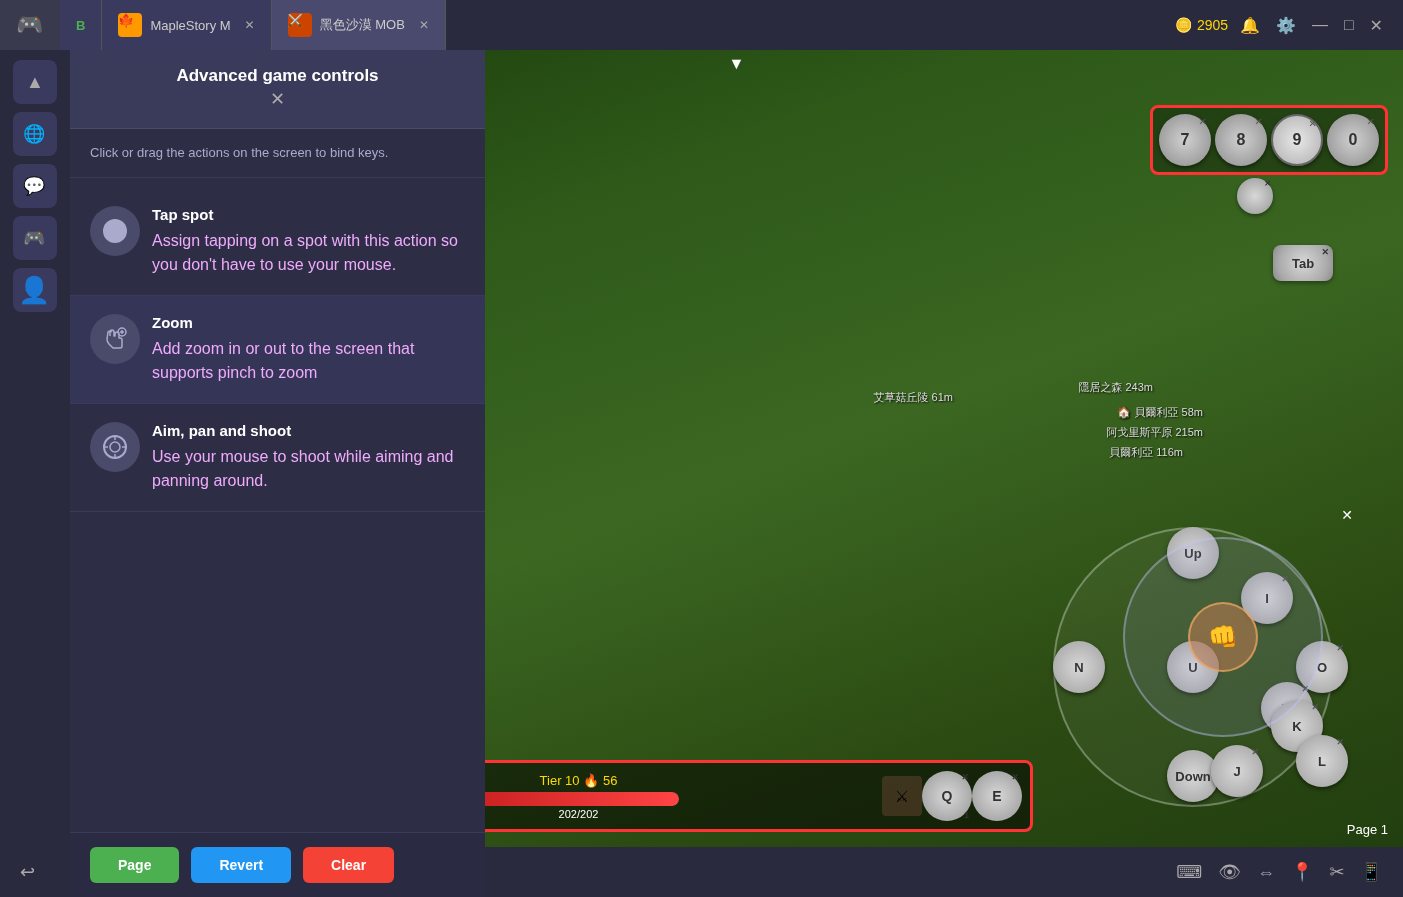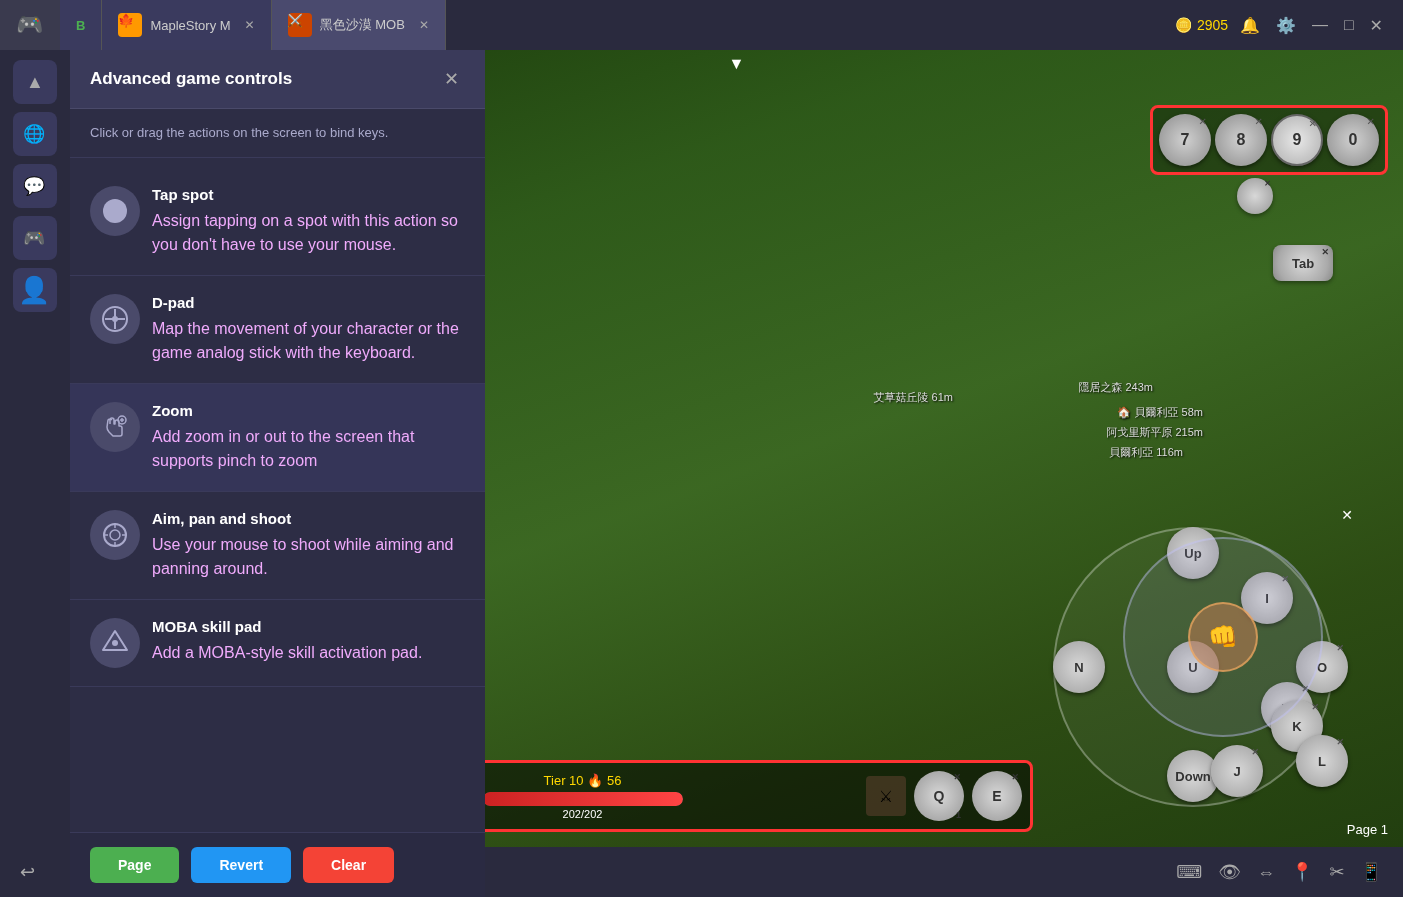--- a/index.html
+++ b/index.html
@@ -134,20 +134,21 @@
       flex-direction: column;
     }
 
     .panel-header {
       background: #3a3a5a;
       padding: 16px 20px;
       display: flex;
       align-items: center;
       justify-content: space-between;
       border-bottom: 1px solid #4a4a6a;
+      flex-direction: column;
     }
     .panel-title {
       color: #ffffff;
       font-size: 17px;
       font-weight: 600;
     }
     .panel-close {
       color: #aaa;
       font-size: 18px;
       cursor: pointer;
@@ -342,21 +343,20 @@
       position: absolute;
       bottom: 65px;
       left: 30px;
       right: 370px;
       border: 3px solid #ff3333;
       border-radius: 8px;
       padding: 8px;
       background: rgba(0,0,0,0.5);
       display: flex;
       align-items: center;
-      gap: 8px;
     }
 
     .hud-skill-btn {
       width: 50px;
       height: 50px;
       background: radial-gradient(circle, #d8d8d8 0%, #aaaaaa 70%, #888 100%);
       border-radius: 50%;
       display: flex;
       align-items: center;
       justify-content: center;
@@ -784,34 +784,20 @@
         <svg width="28" height="28" viewBox="0 0 28 28">
           <circle cx="14" cy="14" r="12" fill="#aaaacc"></circle>
         </svg>
       </div>
       <div class="control-info">
         <div class="control-name">Tap spot</div>
         <div class="control-desc">Assign tapping on a spot with this action so you don't have to use your mouse.</div>
       </div>
     </div>
 
-    <div class="control-item">
-      <div class="control-icon">
-        <svg width="30" height="30" viewBox="0 0 30 30">
-          <circle cx="15" cy="15" r="12" fill="none" stroke="#aaaacc" stroke-width="2"></circle>
-          <line x1="15" y1="5" x2="15" y2="25" stroke="#aaaacc" stroke-width="2"></line>
-          <line x1="5" y1="15" x2="25" y2="15" stroke="#aaaacc" stroke-width="2"></line>
-          <circle cx="15" cy="15" r="3" fill="#aaaacc"></circle>
-        </svg>
-      </div>
-      <div class="control-info">
-        <div class="control-name">D-pad</div>
-        <div class="control-desc">Map the movement of your character or the game analog stick with the keyboard.</div>
-      </div>
-    </div>
 
     <div class="control-item zoom-item">
       <div class="control-icon">
         <svg width="30" height="30" viewBox="0 0 30 30">
 
           <path d="M12 8 Q10 6 8 8 L7 15 Q7 18 9 20 L13 24 L20 24 Q22 24 22 22 L22 16 Q22 14 20 14 L19 14 L19 10 Q19 8 17 8 Q15 8 15 10 L15 12 L14 12 L14 8 Q14 6 12 6 Q10 6 10 8 L10 12" fill="none" stroke="#aaaacc" stroke-width="1.5" stroke-linejoin="round"></path>
           <circle cx="22" cy="8" r="4" fill="none" stroke="#aaaacc" stroke-width="1.5"></circle>
           <line x1="20" y1="8" x2="24" y2="8" stroke="#aaaacc" stroke-width="1.5"></line>
           <line x1="22" y1="6" x2="22" y2="10" stroke="#aaaacc" stroke-width="1.5"></line>
         </svg>
@@ -832,32 +818,20 @@
           <line x1="3" y1="15" x2="8" y2="15" stroke="#aaaacc" stroke-width="1.5"></line>
           <line x1="22" y1="15" x2="27" y2="15" stroke="#aaaacc" stroke-width="1.5"></line>
         </svg>
       </div>
       <div class="control-info">
         <div class="control-name">Aim, pan and shoot</div>
         <div class="control-desc">Use your mouse to shoot while aiming and panning around.</div>
       </div>
     </div>
 
-    <div class="control-item">
-      <div class="control-icon">
-        <svg width="30" height="30" viewBox="0 0 30 30">
-          <polygon points="15,3 27,22 3,22" fill="none" stroke="#aaaacc" stroke-width="2" stroke-linejoin="round"></polygon>
-          <circle cx="15" cy="15" r="3" fill="#aaaacc"></circle>
-        </svg>
-      </div>
-      <div class="control-info">
-        <div class="control-name">MOBA skill pad</div>
-        <div class="control-desc">Add a MOBA-style skill activation pad.</div>
-      </div>
-    </div>
 
   </div>
 
   <div class="panel-footer">
     <button class="btn btn-save">Page</button>
     <button class="btn btn-revert">Revert</button>
     <button class="btn btn-clear">Clear</button>
   </div>
 </div>
 

